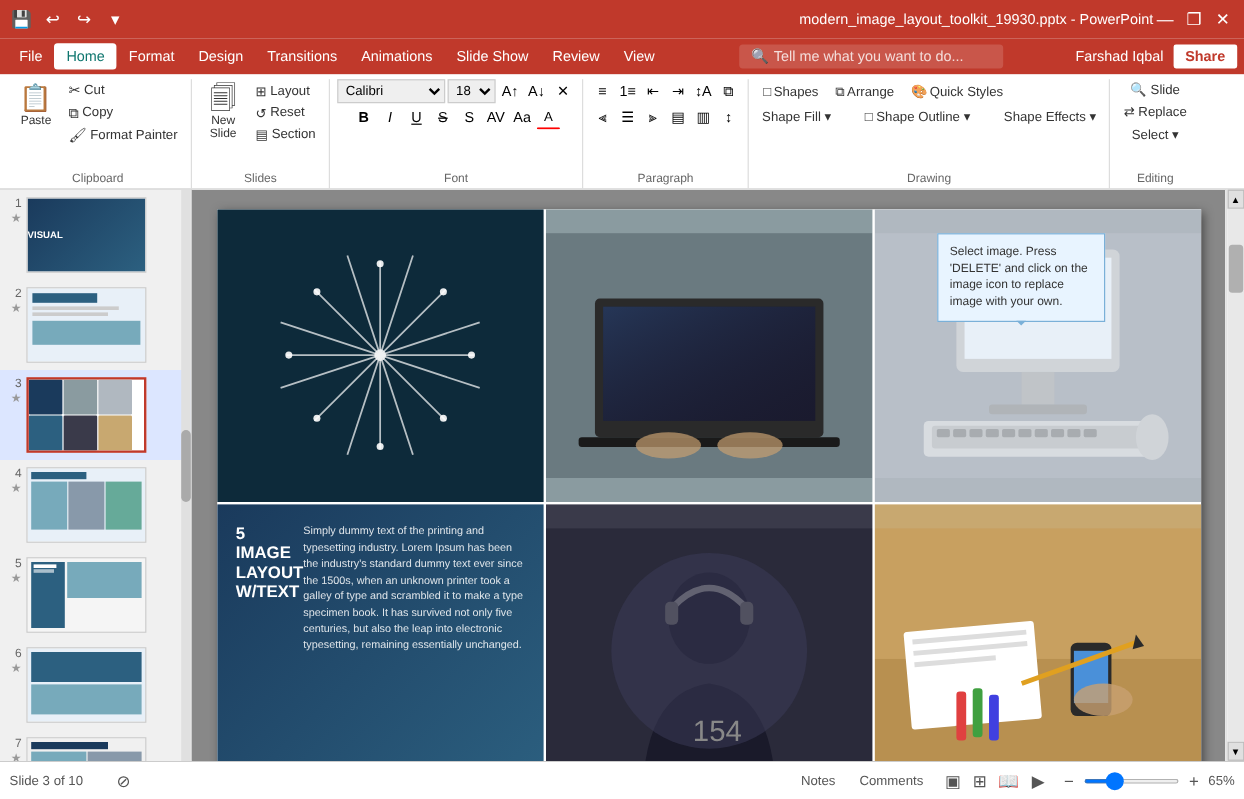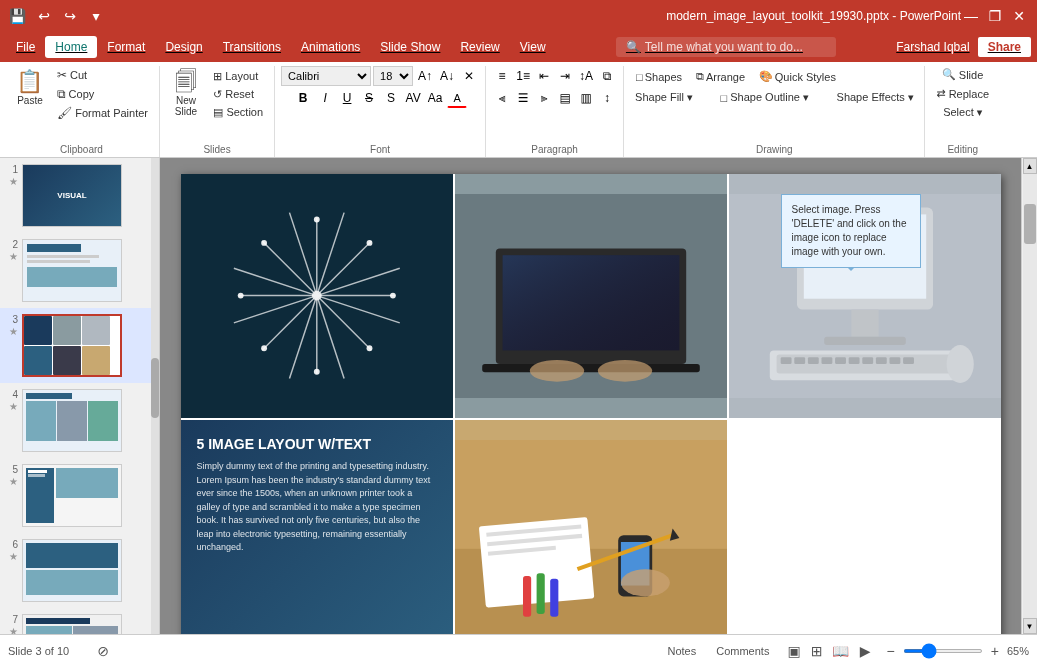--- a/index.html
+++ b/index.html
@@ -40,21 +40,20 @@
       background: transparent; border: none; color: white; cursor: pointer; font-size: 14px; width: 20px; height: 20px; display: flex; align-items: center; justify-content: center;
     }
 
     
     #menu-bar {
       height: 30px;
       background: #c0392b;
       display: flex;
       align-items: center;
       padding: 0 6px;
-      text-decoration: underline;
     }
     .menu-item {
       padding: 4px 10px;
       color: white;
       cursor: pointer;
       font-size: 12px;
       border-radius: 3px;
     }
     .menu-item.active { background: white; color: #0f766e; }
 
@@ -319,21 +318,21 @@
       background: #b0b8c0;
       display: flex;
       align-items: center;
       justify-content: center;
     }
     
     .cell-text-overlay {
       background: linear-gradient(135deg, #1a3a5c 0%, #2c6080 100%);
       padding: 16px;
       display: flex;
-      flex-direction: column;
+      flex-direction: row;
       justify-content: flex-start;
     }
     .cell-text-overlay h2 {
       color: white;
       font-size: 14px;
       font-weight: bold;
       text-transform: uppercase;
       margin-bottom: 8px;
     }
     .cell-text-overlay p {
@@ -606,21 +605,21 @@
 <div id="main-layout" style="height: 476px;">
 
   <div id="slide-panel">
 
     <div class="slide-thumb">
       <div style="display:flex; flex-direction:column; align-items:flex-end; gap:1px;">
         <span class="slide-num">1</span>
         <span class="slide-star">★</span>
       </div>
       <div class="thumb-img">
-        <div style="width:100%; height:100%; background: linear-gradient(135deg, #1a3a5c, #2c6080); display:flex; align-items:center; justify-content:center;">
+        <div style="width:100%; height:100%; background: linear-gradient(135deg, #1a3a5c, #2c6080); display:flex; align-items:center; ">
           <span style="color:white; font-size:8px; font-weight:bold;">VISUAL</span>
         </div>
       </div>
     </div>
 
     <div class="slide-thumb">
       <div style="display:flex; flex-direction:column; align-items:flex-end; gap:1px;">
         <span class="slide-num">2</span>
         <span class="slide-star">★</span>
       </div>
@@ -819,20 +818,37 @@
 
             <ellipse cx="170" cy="125" rx="10" ry="14" fill="#d0d4d8"></ellipse>
           </svg>
         </div>
 
         <div class="img-cell cell-text-overlay">
           <h2>5 IMAGE LAYOUT W/TEXT</h2>
           <p>Simply dummy text of the printing and typesetting industry. Lorem Ipsum has been the industry's standard dummy text ever since the 1500s, when an unknown printer took a galley of type and scrambled it to make a type specimen book. It has survived not only five centuries, but also the leap into electronic typesetting, remaining essentially unchanged.</p>
         </div>
 
+        <div class="img-cell cell-headphone">
+          <svg width="100%" height="100%" viewBox="0 0 200 150" xmlns="http://www.w3.org/2000/svg">
+            <rect width="200" height="150" fill="#2a2a3a"></rect>
+
+            <ellipse cx="100" cy="55" rx="25" ry="28" fill="#1a1a2a"></ellipse>
+
+            <path d="M60 150 Q65 100 100 95 Q135 100 140 150Z" fill="#1a1a2a"></path>
+
+            <path d="M78 48 Q100 25 122 48" stroke="#888" stroke-width="4" fill="none"></path>
+            <rect x="73" y="45" width="8" height="14" rx="3" fill="#666"></rect>
+            <rect x="119" y="45" width="8" height="14" rx="3" fill="#666"></rect>
+
+            <circle cx="100" cy="75" r="60" fill="rgba(60,60,90,0.5)"></circle>
+
+            <text x="90" y="130" fill="#888" font-size="18" font-family="Arial">154</text>
+          </svg>
+        </div>
 
         <div class="img-cell cell-desk">
           <svg width="100%" height="100%" viewBox="0 0 200 150" xmlns="http://www.w3.org/2000/svg">
             <rect width="200" height="150" fill="#c8a060"></rect>
 
             <rect x="0" y="80" width="200" height="70" fill="#b89050"></rect>
 
             <rect x="20" y="60" width="80" height="60" rx="2" fill="white" transform="rotate(-5 60 90)"></rect>
             <rect x="25" y="65" width="70" height="3" fill="#ddd" transform="rotate(-5 60 90)"></rect>
             <rect x="25" y="72" width="70" height="3" fill="#ddd" transform="rotate(-5 60 90)"></rect>

